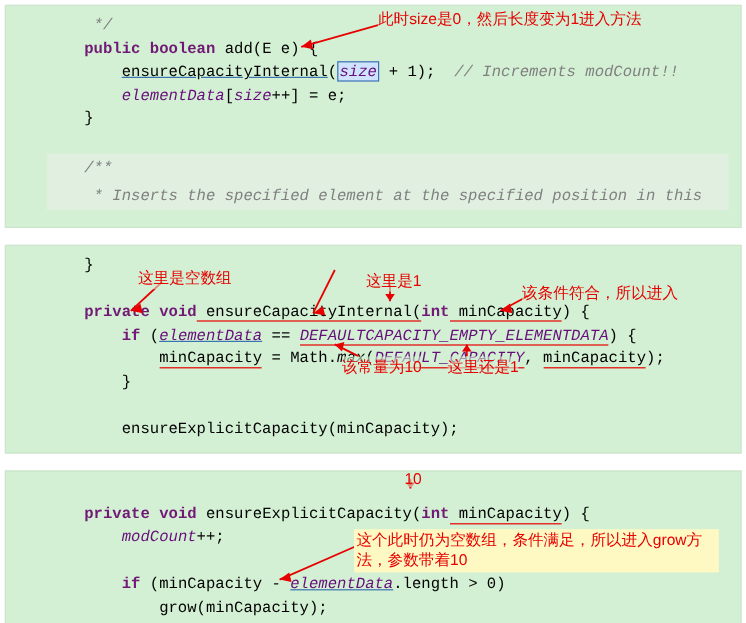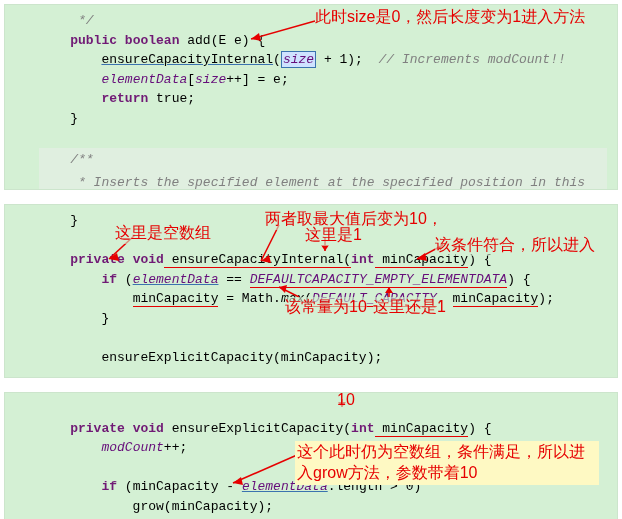--- a/index.html
+++ b/index.html
@@ -5,21 +5,21 @@
 html,body{margin:0;padding:0;font-family:"Consolas","Courier New",monospace;font-size:13px;background:#fff;color:#000}
 .page{width:622px;padding:4px;box-sizing:border-box}
 .block{position:relative;background:#d4f0d4;border:1px solid #cce5cc;margin-bottom:14px;padding:6px 10px 6px 34px;overflow:hidden}
 .code-line{white-space:pre;line-height:1.5;position:relative}
 .kw{color:#701a75;font-weight:bold}
 .sfield{color:#660e7a;font-weight:normal;font-style:italic}
 .comm{color:#808080;font-style:italic}
 .sel{border:1px solid #3b73af;background:#cfe3ff;padding:0 1px}
 .ul{text-decoration:underline;text-decoration-color:#3b73af}
 .doc{background:#e0efe0;color:#808080;font-style:italic;padding:2px 0 2px 0}
-.ann{position:absolute;color:#e60000;font-size:16px;font-family:"Microsoft YaHei","SimSun",sans-serif;white-space:nowrap;z-index:5;background:rgba(212,240,212,.6)}
+.ann{position:absolute;color:#e60000;font-size:13px;font-family:"Microsoft YaHei","SimSun",sans-serif;white-space:nowrap;z-index:5;background:rgba(212,240,212,.6)}
 .arrow{position:absolute;z-index:4;pointer-events:none}
 .arrow line{stroke:#e60000;stroke-width:1.5}
 .arrow polygon{fill:#e60000}
 .ulred{border-bottom:1px solid #e60000}
 .hl{background:#fef9c3}
 </style>
 </head>
 <body>
 
 <div class="page">
@@ -28,30 +28,28 @@
   <div class="ann" style="top:2px;left:310px">此时size是0，然后长度变为1进入方法</div>
   <svg class="arrow" style="left:240px;top:14px" width="80" height="24">
         <line x1="70" y1="2" x2="6" y2="20"></line>
         <polygon points="6,20 14,14 16,22"></polygon>
       </svg>
 
   <div class="code-line"><span class="comm">     */</span></div>
   <div class="code-line"><span>    </span><span class="kw">public</span> <span class="kw">boolean</span><span> add(E e) {</span></div>
   <div class="code-line"><span>        </span><span class="ul">ensureCapacityInternal</span><span>(</span><span class="sel sfield">size</span><span> + 1);  </span><span class="comm">// Increments modCount!!</span></div>
   <div class="code-line"><span>        </span><span class="sfield">elementData</span><span>[</span><span class="sfield">size</span><span>++] = e;</span></div>
-  <div class="code-line"><span>        </span><span class="kw">return</span><span> true;</span></div>
   <div class="code-line">    }</div>
   <div class="code-line">&nbsp;</div>
   <div class="code-line doc">    /**</div>
   <div class="code-line doc">     * Inserts the specified element at the specified position in this</div>
 </div>
 
 <div class="block" style="height:160px">
   <div class="ann" style="top:18px;left:110px">这里是空数组</div>
-  <div class="ann" style="top:4px;left:260px">两者取最大值后变为10，</div>
   <div class="ann" style="top:20px;left:300px">这里是1</div>
   <div class="ann" style="top:30px;left:430px">该条件符合，所以进入</div>
   <div class="ann" style="top:92px;left:280px">该常量为10</div>
   <div class="ann" style="top:92px;left:368px">这里还是1</div>
 
   <svg class="arrow" style="left:100px;top:28px" width="40" height="30">
         <line x1="30" y1="2" x2="4" y2="26"></line>
         <polygon points="4,26 12,20 14,28"></polygon>
       </svg>
   <svg class="arrow" style="left:250px;top:18px" width="30" height="42">

